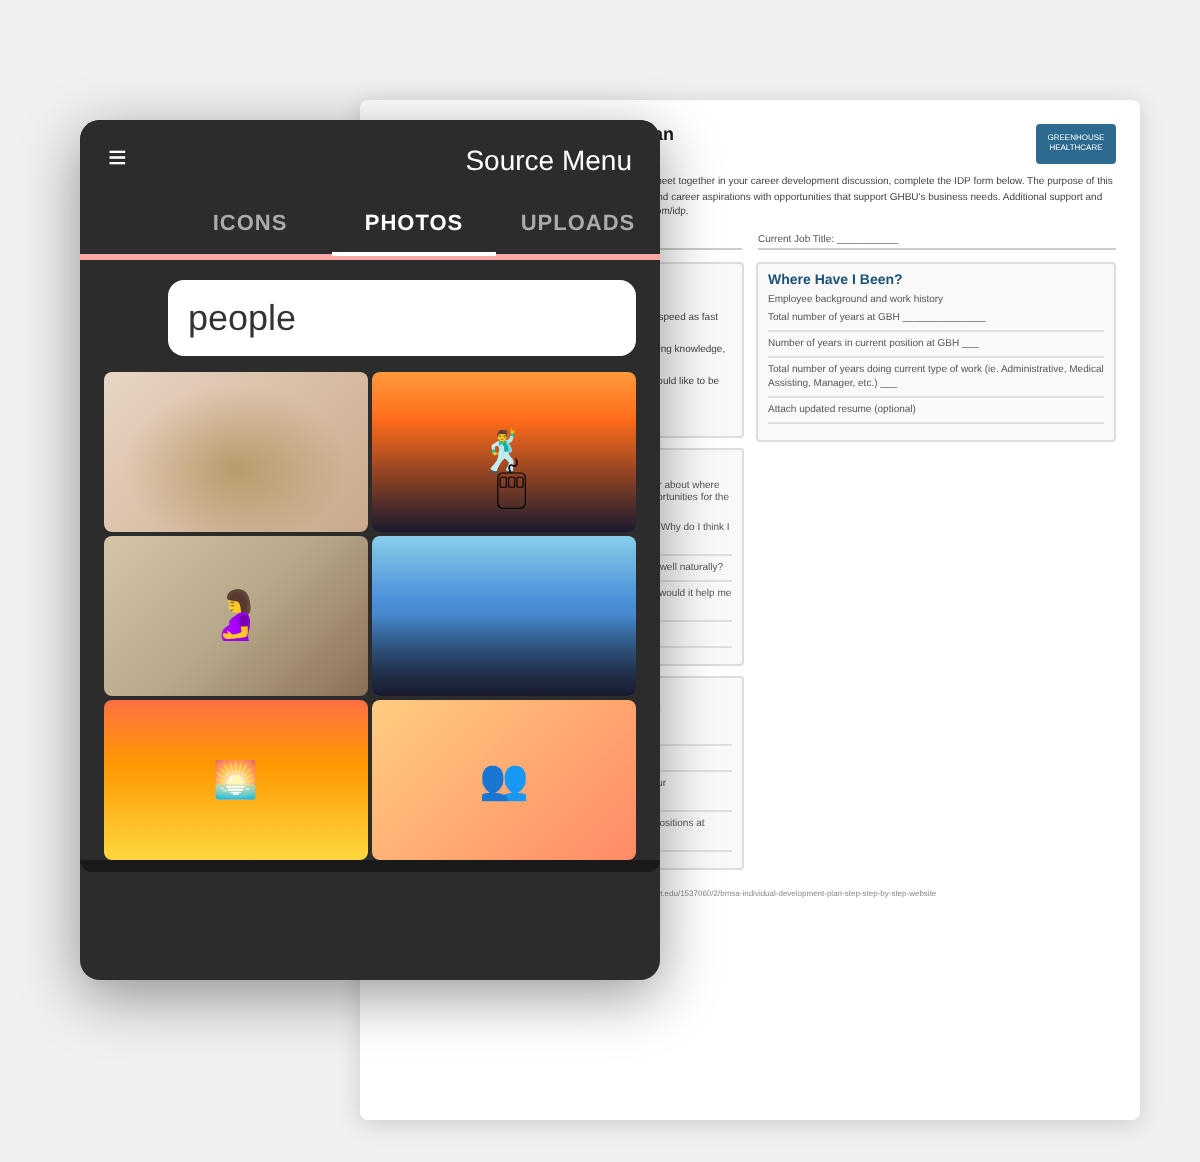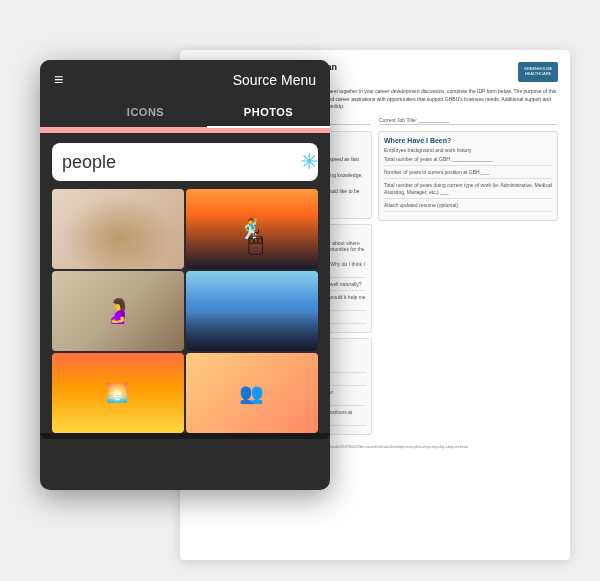--- a/index.html
+++ b/index.html
@@ -196,21 +196,21 @@
     .hamburger-icon {
       color: white;
       font-size: 16px;
       cursor: pointer;
       line-height: 1;
     }
 
     
     .popup-tabs {
       display: flex;
-      border-bottom: 6px solid #fca5a5;
+      border-bottom: 3px solid #fca5a5;
       padding-left: 44px;
     }
 
     .popup-tab {
       flex: 1;
       text-align: center;
       padding: 8px 0;
       font-size: 11px;
       font-weight: 600;
       color: #aaa;
@@ -230,20 +230,21 @@
       padding: 10px 12px 8px;
     }
 
     .search-bar {
       background: white;
       border-radius: 8px;
       display: flex;
       align-items: center;
       padding: 6px 10px;
       gap: 6px;
+      margin-left: 32px;
     }
 
     .search-input {
       flex: 1;
       font-size: 18px;
       font-weight: 400;
       color: #333;
       border: none;
       outline: none;
       background: transparent;
@@ -462,20 +463,21 @@
 <div class="popup-card">
 
   <div class="popup-header">
     <div class="hamburger-icon">≡</div>
     <div class="popup-title">Source Menu</div>
   </div>
 
   <div class="popup-tabs">
     <div class="popup-tab">ICONS</div>
     <div class="popup-tab active">PHOTOS</div>
+    <div class="popup-tab">UPLOADS</div>
   </div>
 
   <div class="popup-search">
     <div class="search-bar">
       <input class="search-input" type="text" value="people" placeholder="people" style="">
       <div style="position:relative; display:flex; align-items:center;">
         <span class="sparkle-icon">✳</span>
       </div>
     </div>
   </div>

